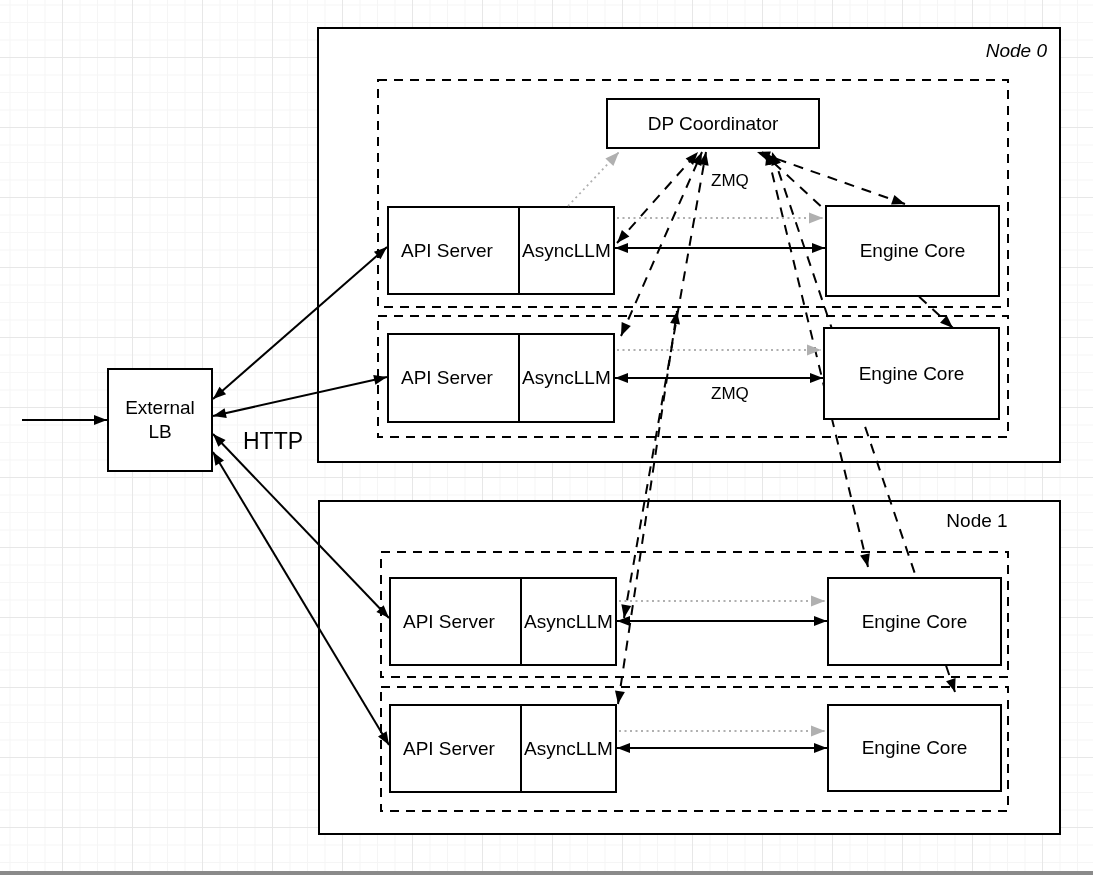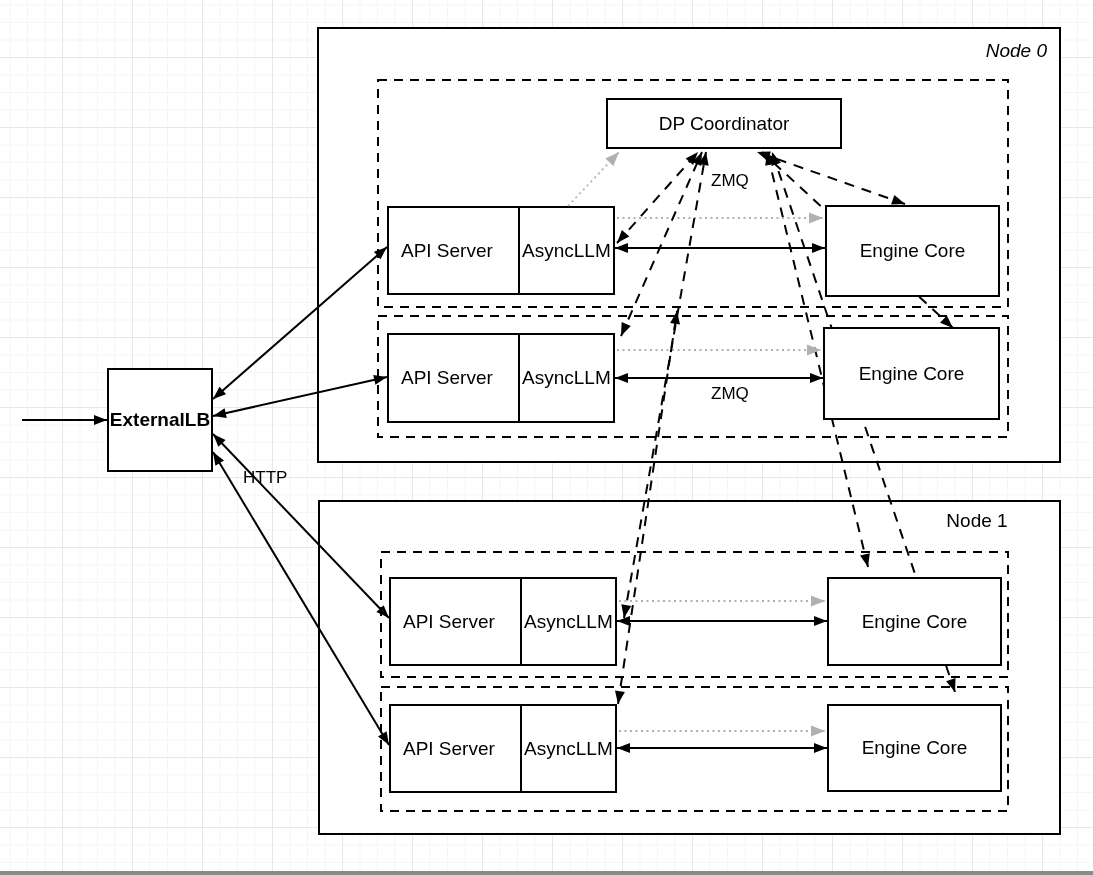--- a/index.html
+++ b/index.html
@@ -150,25 +150,25 @@
         <polygon points="618,704 614.9854360563627,690.4017499570818 624.8746149365752,691.8863849543657" fill="#000000"></polygon>
       </g>
       <g>
         <line x1="905" y1="204" x2="757" y2="152" stroke="#000000" stroke-width="2" stroke-dasharray="10,8"></line>
         <polygon points="757,152 770.9224117905275,151.59201723690762 767.6075518404019,161.02661863341893" fill="#000000"></polygon>
         <polygon points="905,204 891.0775882094725,204.40798276309238 894.3924481595981,194.97338136658107" fill="#000000"></polygon>
       </g>
     </svg>
 <div class="node" style="left: 317px; top: 27px; width: 744px; height: 436px;"></div>
     <div class="node" style="left: 318px; top: 500px; width: 743px; height: 335px;"></div>
-    <div class="box" style="left: 107px; top: 368px; width: 106px; height: 104px; flex-direction: row; font-weight: bold;">
+    <div class="box" style="left: 107px; top: 368px; width: 106px; height: 104px; flex-direction: column;">
       <div>External</div>
       <div>LB</div>
     </div>
-    <div class="box" style="left: 606px; top: 98px; width: 236px; height: 51px; flex-direction: column;">
+    <div class="box" style="left: 606px; top: 98px; width: 214px; height: 51px; flex-direction: column;">
       <div>DP Coordinator</div>
     </div>
     <div class="box" style="left: 387px; top: 206px; width: 228px; height: 89px;">
       <div class="cell" style="width: 123px;">API Server</div>
       <div class="cell" style="width: 101px;">AsyncLLM</div>
     </div>
     <div class="box" style="left: 825px; top: 205px; width: 175px; height: 92px; flex-direction: column;">
       <div>Engine Core</div>
     </div>
     <div class="box" style="left: 387px; top: 333px; width: 228px; height: 90px;">
@@ -187,17 +187,17 @@
     </div>
     <div class="box" style="left: 389px; top: 704px; width: 228px; height: 89px;">
       <div class="cell" style="width: 123px;">API Server</div>
       <div class="cell" style="width: 101px;">AsyncLLM</div>
     </div>
     <div class="box" style="left: 827px; top: 704px; width: 175px; height: 88px; flex-direction: column;">
       <div>Engine Core</div>
     </div>
     <div class="flabel" style="left: 907px; top: 41px; width: 140px; text-align: right; font-size: 19px; font-style: italic;">Node 0</div>
     <div class="flabel" style="left: 907px; top: 511px; width: 140px; text-align: center; font-size: 19px;">Node 1</div>
-    <div class="flabel" style="left: 243px; top: 429px; width: 80px; text-align: left; font-size: 17px; margin-top: 40px;">HTTP</div>
+    <div class="flabel" style="left: 243px; top: 429px; width: 80px; text-align: left; font-size: 23px;">HTTP</div>
     <div class="flabel" style="left: 711px; top: 172px; width: 60px; text-align: left; font-size: 17px;">ZMQ</div>
     <div class="flabel" style="left: 711px; top: 385px; width: 60px; text-align: left; font-size: 17px;">ZMQ</div>
     <div class="page-edge" style="left: 0px; top: 871px; width: 1093px; height: 4px; background: rgb(138, 138, 138);"></div>
   </div>
 
 </body></html>

